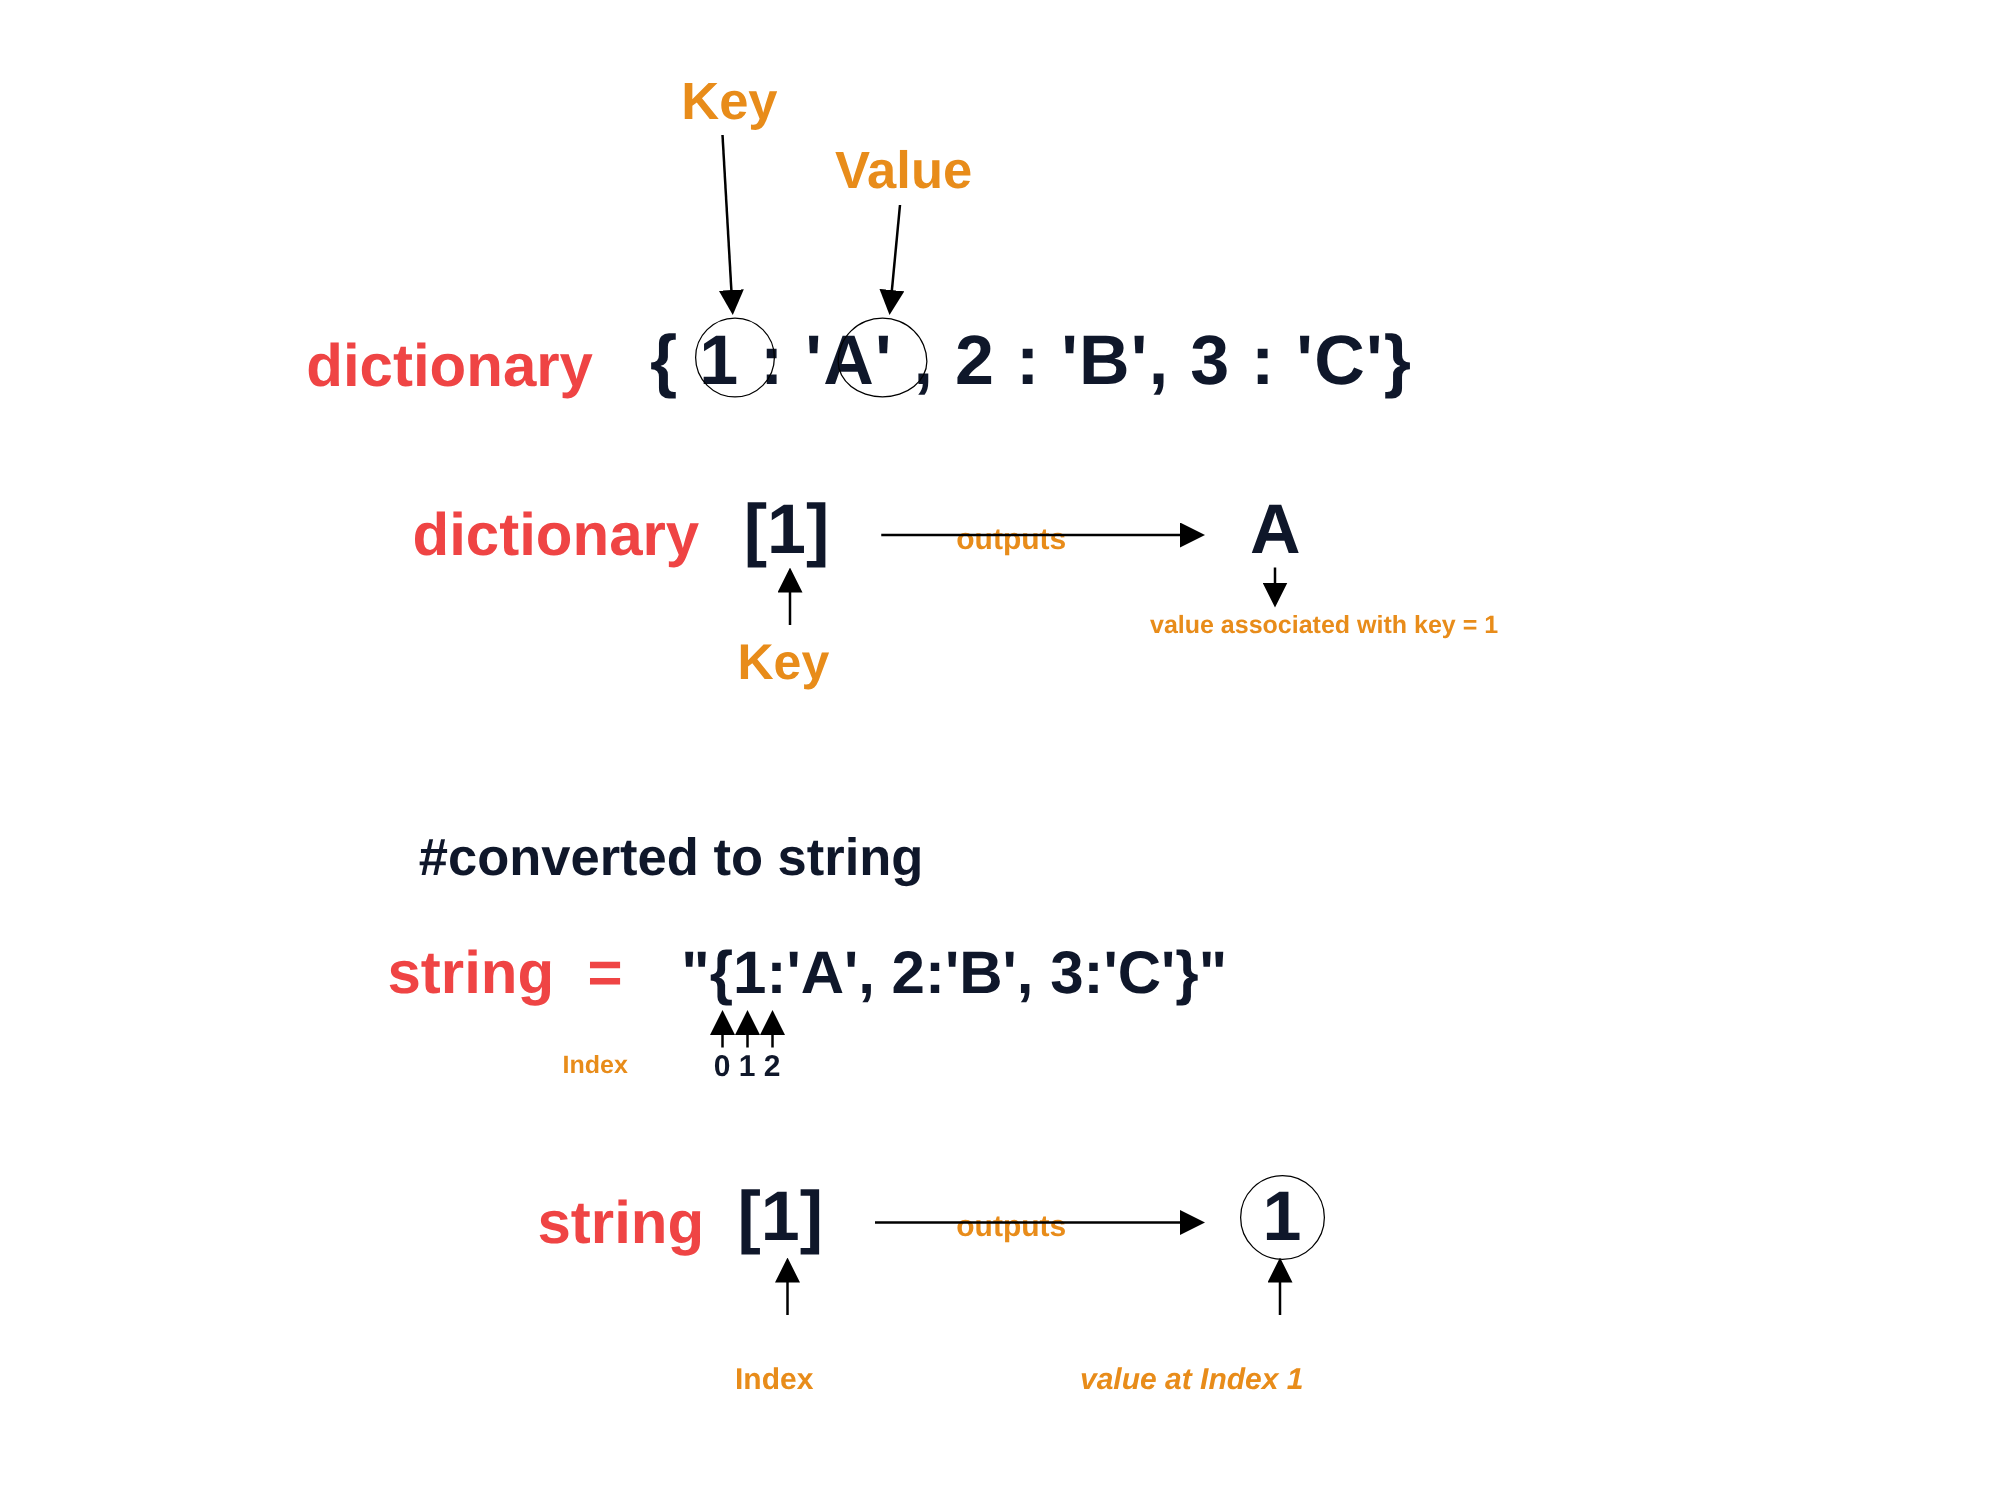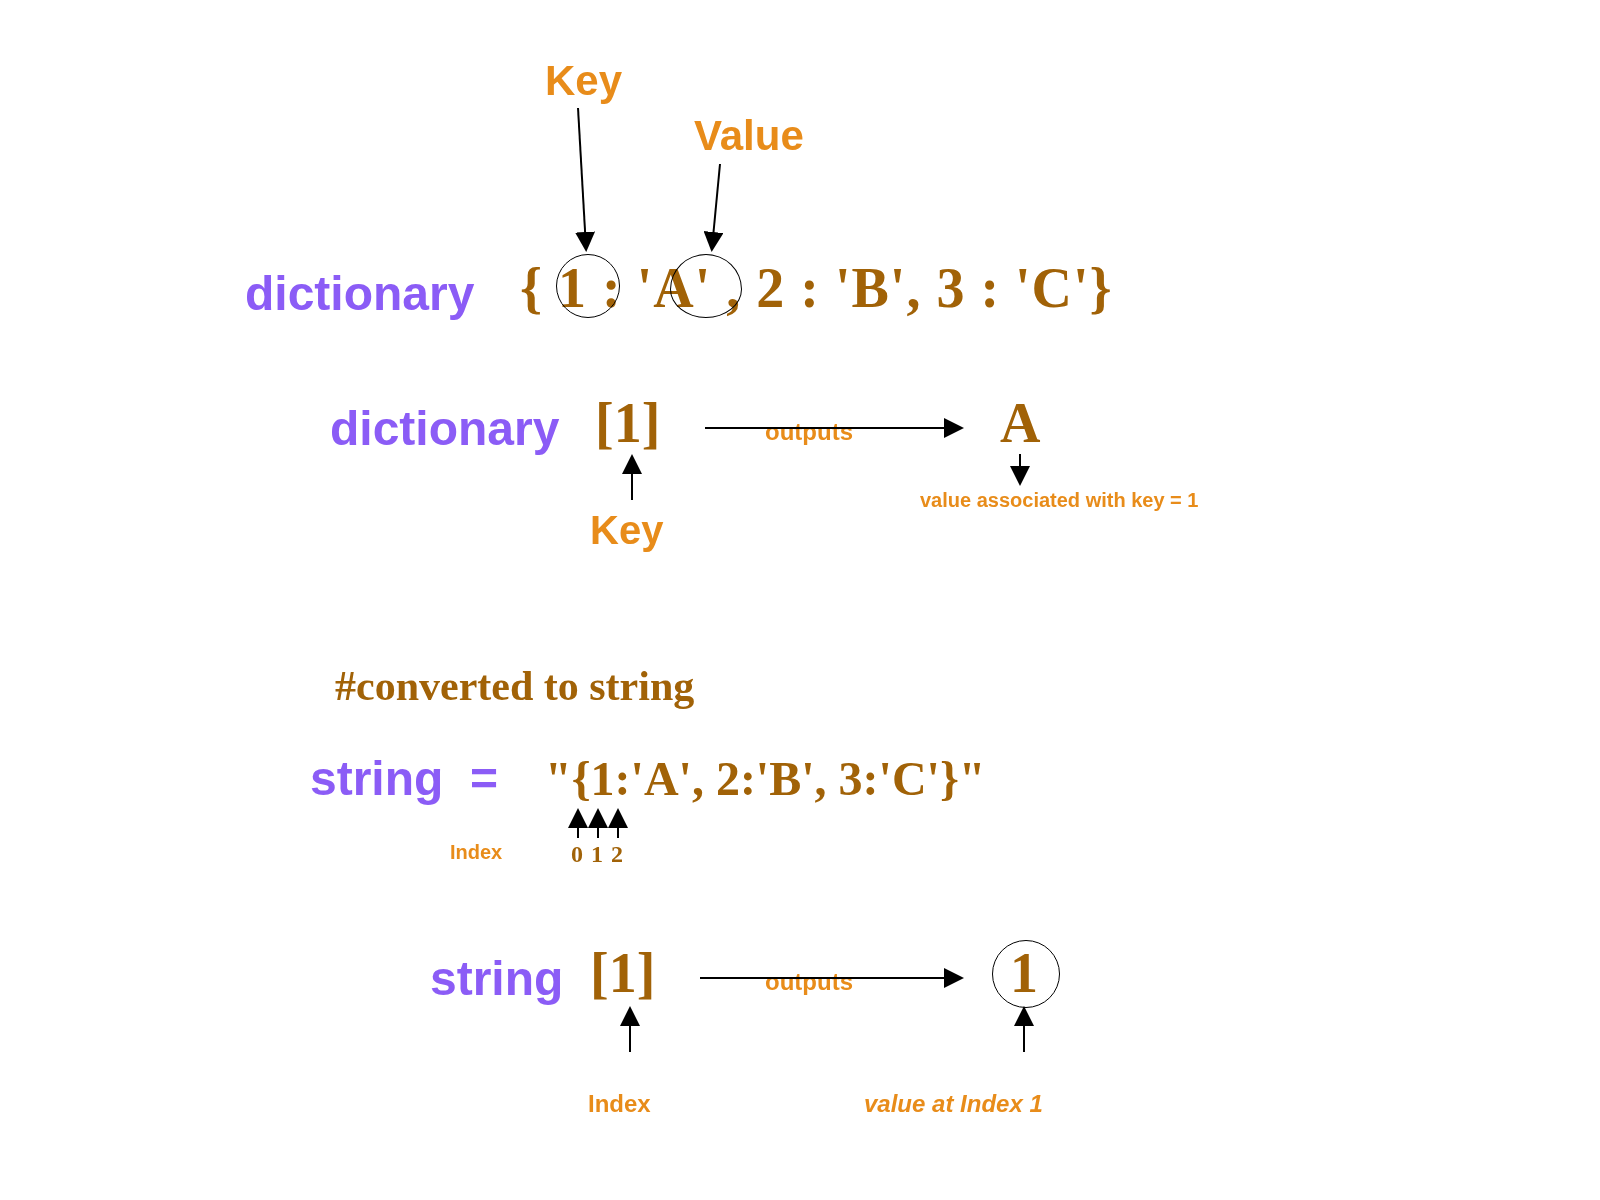--- a/index.html
+++ b/index.html
@@ -1,37 +1,37 @@
 <!DOCTYPE html>
 <html><head>
 <meta charset="utf-8">
 <style>
   html,body{margin:0;padding:0;width:1600px;height:1200px;background:#fff;font-family:Arial,Helvetica,sans-serif;}
   .stage{position:relative;width:1600px;height:1005px;}
   .abs{position:absolute;}
   .orange{color:#e88c1a;font-weight:800;}
-  .teal{color:#8b5cf6;font-weight:800;}
-  .black{color:#a16207;font-weight:900;font-family:Liberation Serif, serif;}
+  .teal{color:#ef4444;font-weight:800;}
+  .black{color:#0f172a;font-weight:900;}
   .f56{font-size:56px;line-height:1;}
   .f48{font-size:48px;line-height:1;}
   .f42{font-size:42px;line-height:1;}
   .f40{font-size:40px;line-height:1;}
   .f32{font-size:24px;line-height:1;margin-top:32px;}
   .f28{font-size:20px;line-height:1;}
   .f24{font-size:24px;line-height:1;}
   .nowrap{white-space:nowrap;}
   .circle{border:1.5px solid #000;border-radius:50%;display:inline-block;}
   svg{position:absolute;top:0;left:0;pointer-events:none;overflow:visible;}
 </style>
 </head>
 <body>
 <div class="stage">
 
 <div class="abs orange f42" style="left:545px;top:60px;">Key</div>
-<div class="abs orange f42" style="left:694px;top:115px;text-align:right;">Value</div>
+<div class="abs orange f42" style="left:668px;top:115px;text-align:right;">Value</div>
 
 <div class="abs teal f48" style="left:245px;top:270px;">dictionary</div>
 
 <div class="abs black f56 nowrap" style="left:520px;top:260px;letter-spacing:1px;">{  1  : 'A' , 2 : 'B', 3 : 'C'}</div>
 
 <div class="abs circle" style="left:556px;top:254px;width:62px;height:62px;"></div>
 <div class="abs circle" style="left:670px;top:254px;width:70px;height:62px;border-radius:50% 50% 50% 50% / 55% 55% 45% 45%;"></div>
 
 <svg width="1600" height="1200">
   <defs>

